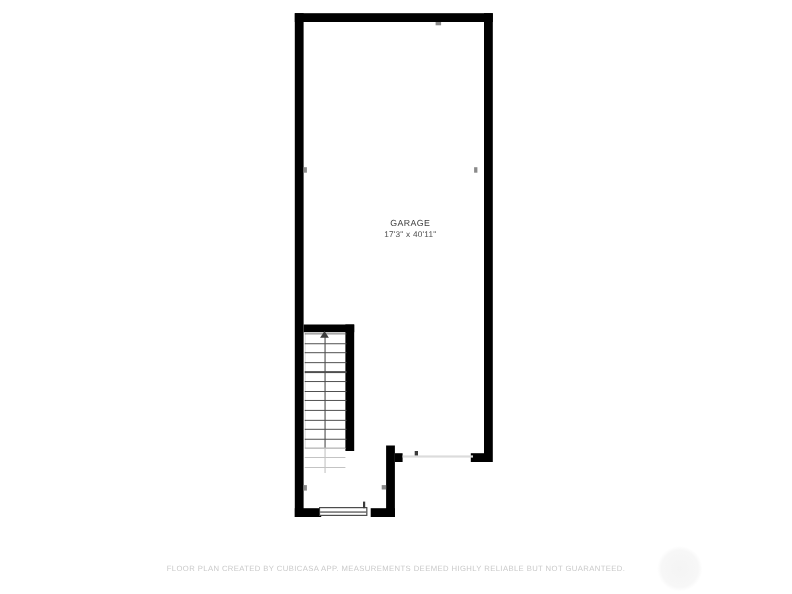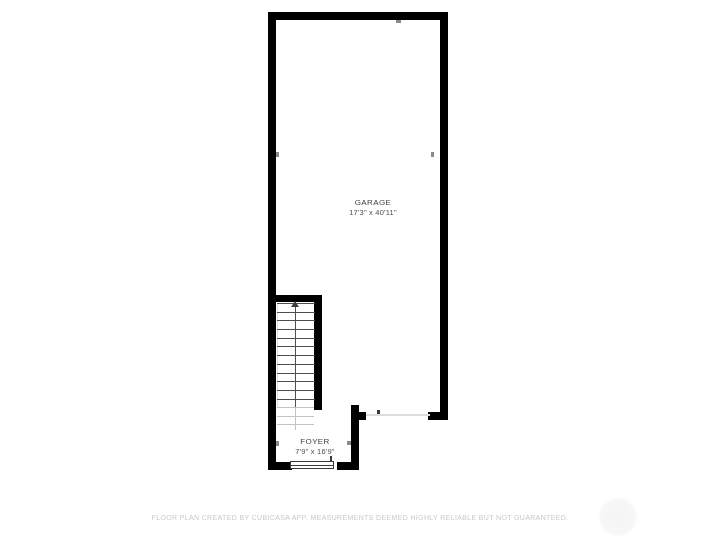--- a/index.html
+++ b/index.html
@@ -84,21 +84,17 @@
   <div class="garage-opening"></div>
   <div class="entry-door">
     <div class="entry-door-inner"></div>
   </div>
   <div class="entry-door-tick"></div>
 
   <div class="room-label garage-label">
     <div class="room-name">GARAGE</div>
     <div class="room-dims">17'3" x 40'11"</div>
   </div>
-  <div class="room-label foyer-label">
-    <div class="room-name">FOYER</div>
-    <div class="room-dims">7'9" x 16'9"</div>
-  </div>
 
   <div class="disclaimer">FLOOR PLAN CREATED BY CUBICASA APP. MEASUREMENTS DEEMED HIGHLY RELIABLE BUT NOT GUARANTEED.</div>
   <div class="watermark"></div>
 
 </div>
 
 </body></html>

